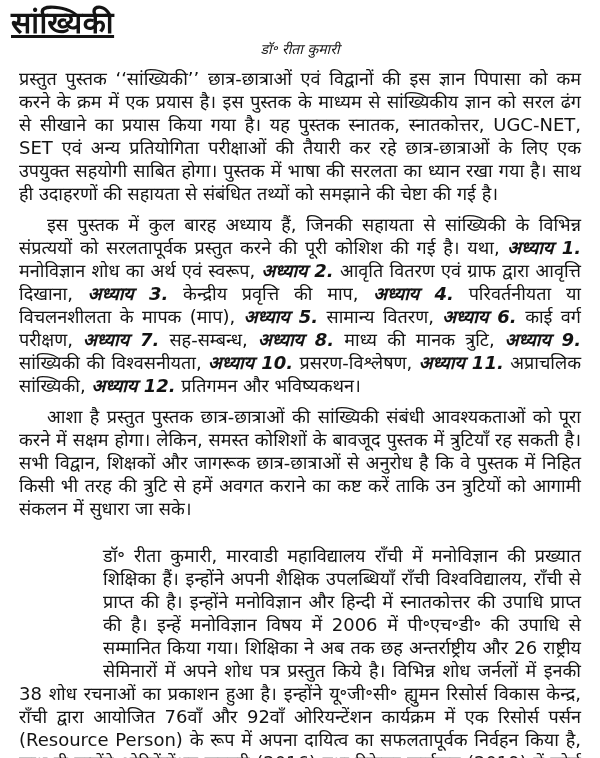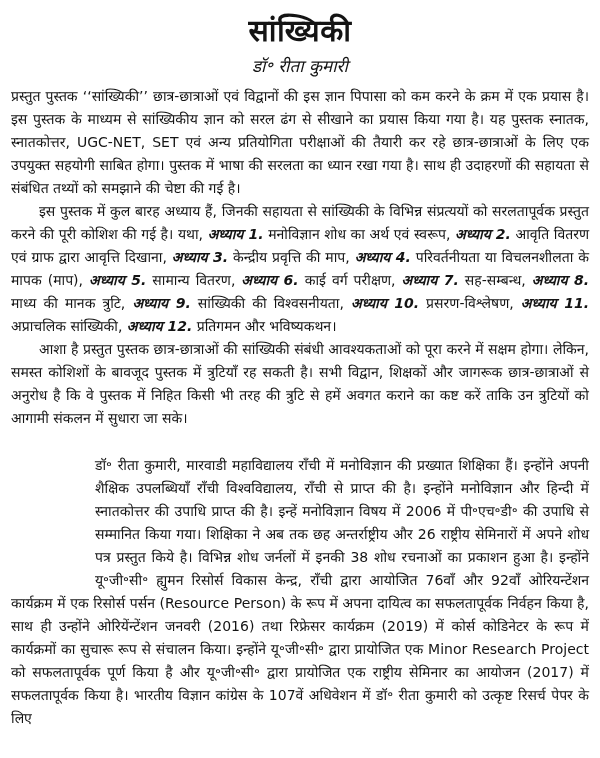--- a/index.html
+++ b/index.html
@@ -11,37 +11,37 @@
     width: 600px;
     height: 758px;
     overflow: hidden;
     color: #141414;
     font-family: "DejaVu Sans", sans-serif;
   }
   .page {
     padding: 6px 11px 0 11px;
   }
   .title {
-    margin: 8px;
-    text-align: center;
+    margin: 0;
     font-size: 30px;
     line-height: 1.15;
     font-weight: bold;
     letter-spacing: 0.5px;
+    text-decoration: underline;
   }
   .author {
     margin: 1px 0 10px 0;
     text-align: center;
-    font-size: 17px;
+    font-size: 14px;
     font-style: italic;
     line-height: 1.1;
   }
   p.para {
-    margin: 0;
-    font-size: 14px;
+    margin: 8px;
+    font-size: 18px;
     line-height: 23px;
     text-align: justify;
     text-justify: inter-word;
   }
   p.para.indent {
     text-indent: 28px;
   }
   .bio-section {
     margin-top: 24px;
   }

